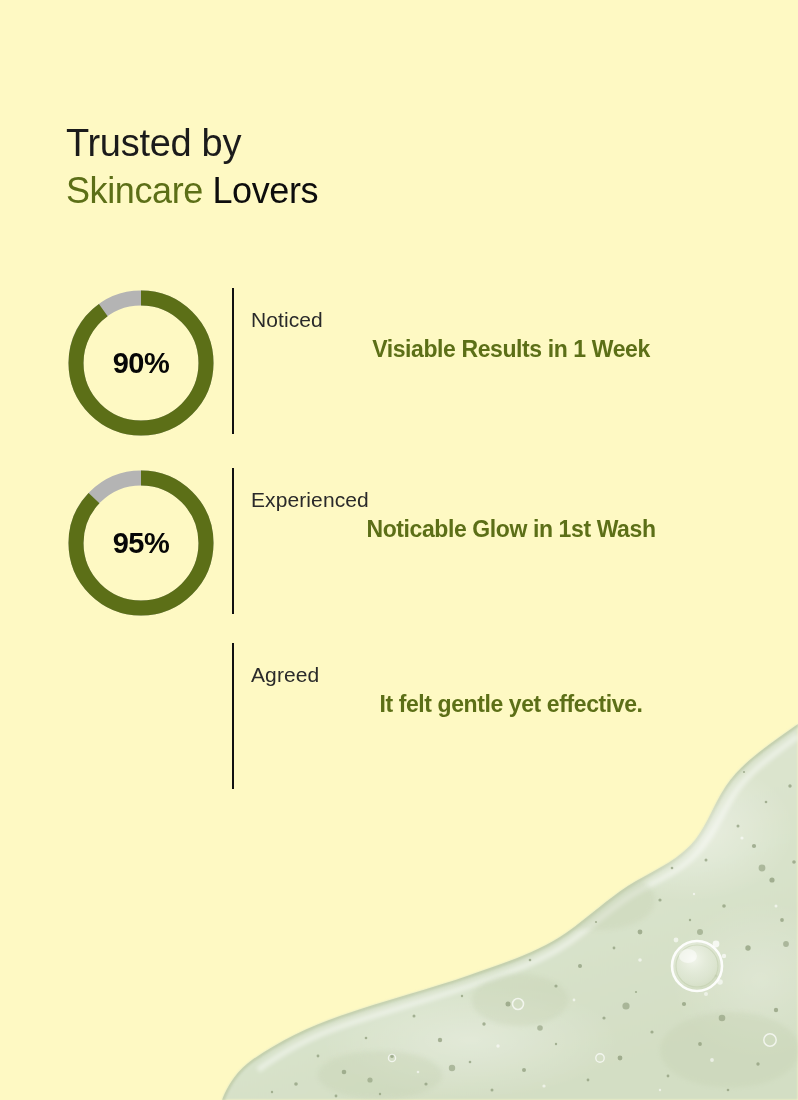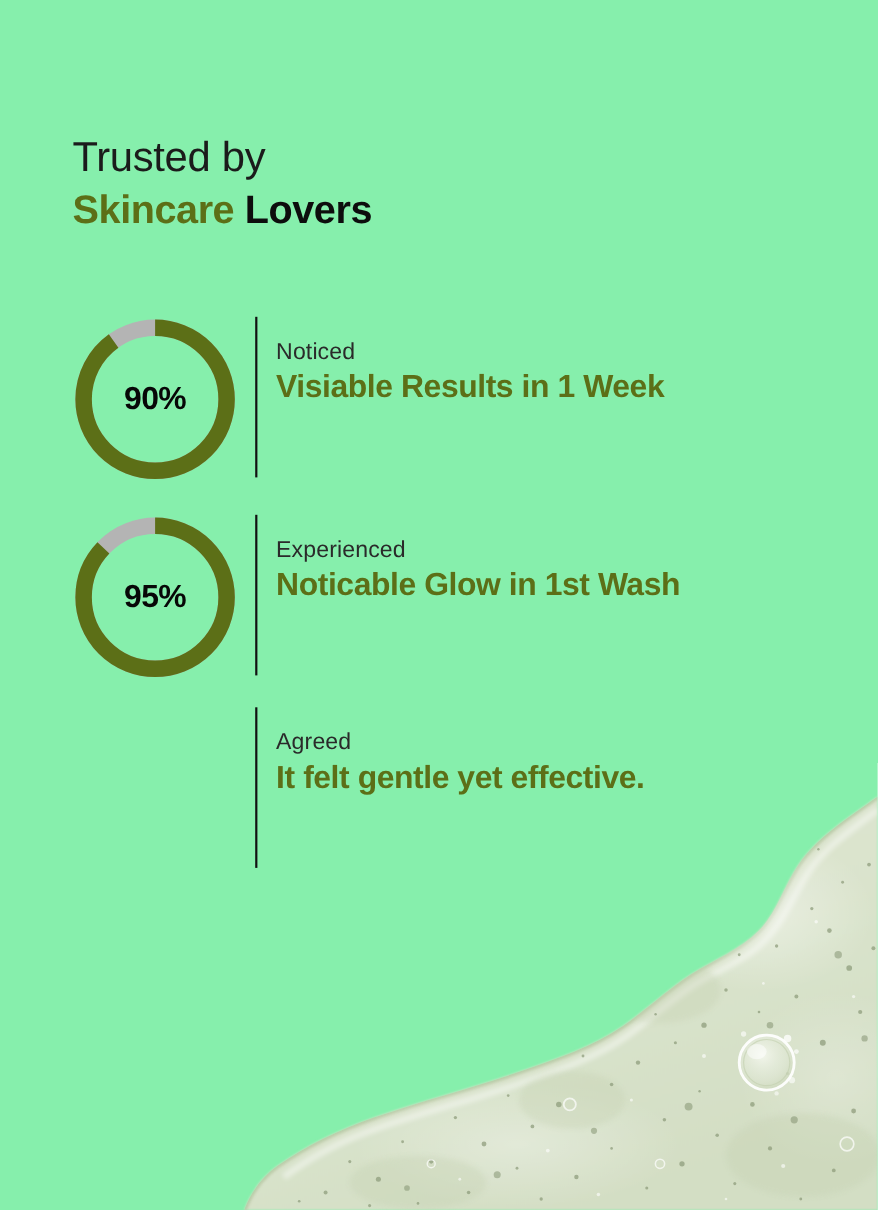--- a/index.html
+++ b/index.html
@@ -10,21 +10,21 @@
   }
   body {
     font-family: "Liberation Sans", sans-serif;
     -webkit-font-smoothing: antialiased;
   }
   #page {
     position: relative;
     width: 798px;
     height: 1100px;
     overflow: hidden;
-    background: #86efac;
+    background: #fef9c3;
   }
 
   
   .gel-art {
     position: absolute;
     left: 0;
     top: 0;
     width: 798px;
     height: 1100px;
     pointer-events: none;
@@ -40,21 +40,21 @@
   .headline-line1 {
     font-size: 38px;
     font-weight: 300;
     letter-spacing: -0.3px;
     color: #1b1b1b;
     display: block;
     margin-bottom: 11px;
   }
   .headline-line2 {
     font-size: 36px;
-    font-weight: 700;
+    font-weight: 400;
     letter-spacing: -0.4px;
     display: block;
     white-space: nowrap;
   }
   .hl-accent { color: #5c6f17; }
   .hl-dark   { color: #0d0d0d; }
 
   
   .stat-row {
     position: absolute;
@@ -106,26 +106,27 @@
   }
   .stat-kicker {
     font-size: 21px;
     font-weight: 300;
     color: #2a2a2a;
     letter-spacing: 0.1px;
     display: block;
     margin-bottom: 4px;
   }
   .stat-headline {
-    font-size: 29px;
+    font-size: 23px;
     font-weight: 700;
     color: #5c6f17;
     letter-spacing: -0.4px;
     display: block;
     white-space: nowrap;
+    text-align: center;
   }
 </style>
 </head>
 <body>
 
 <div id="page">
 
   <svg class="gel-art" viewBox="0 0 798 1100" xmlns="http://www.w3.org/2000/svg">
     <defs>
       <clipPath id="gelClip">

